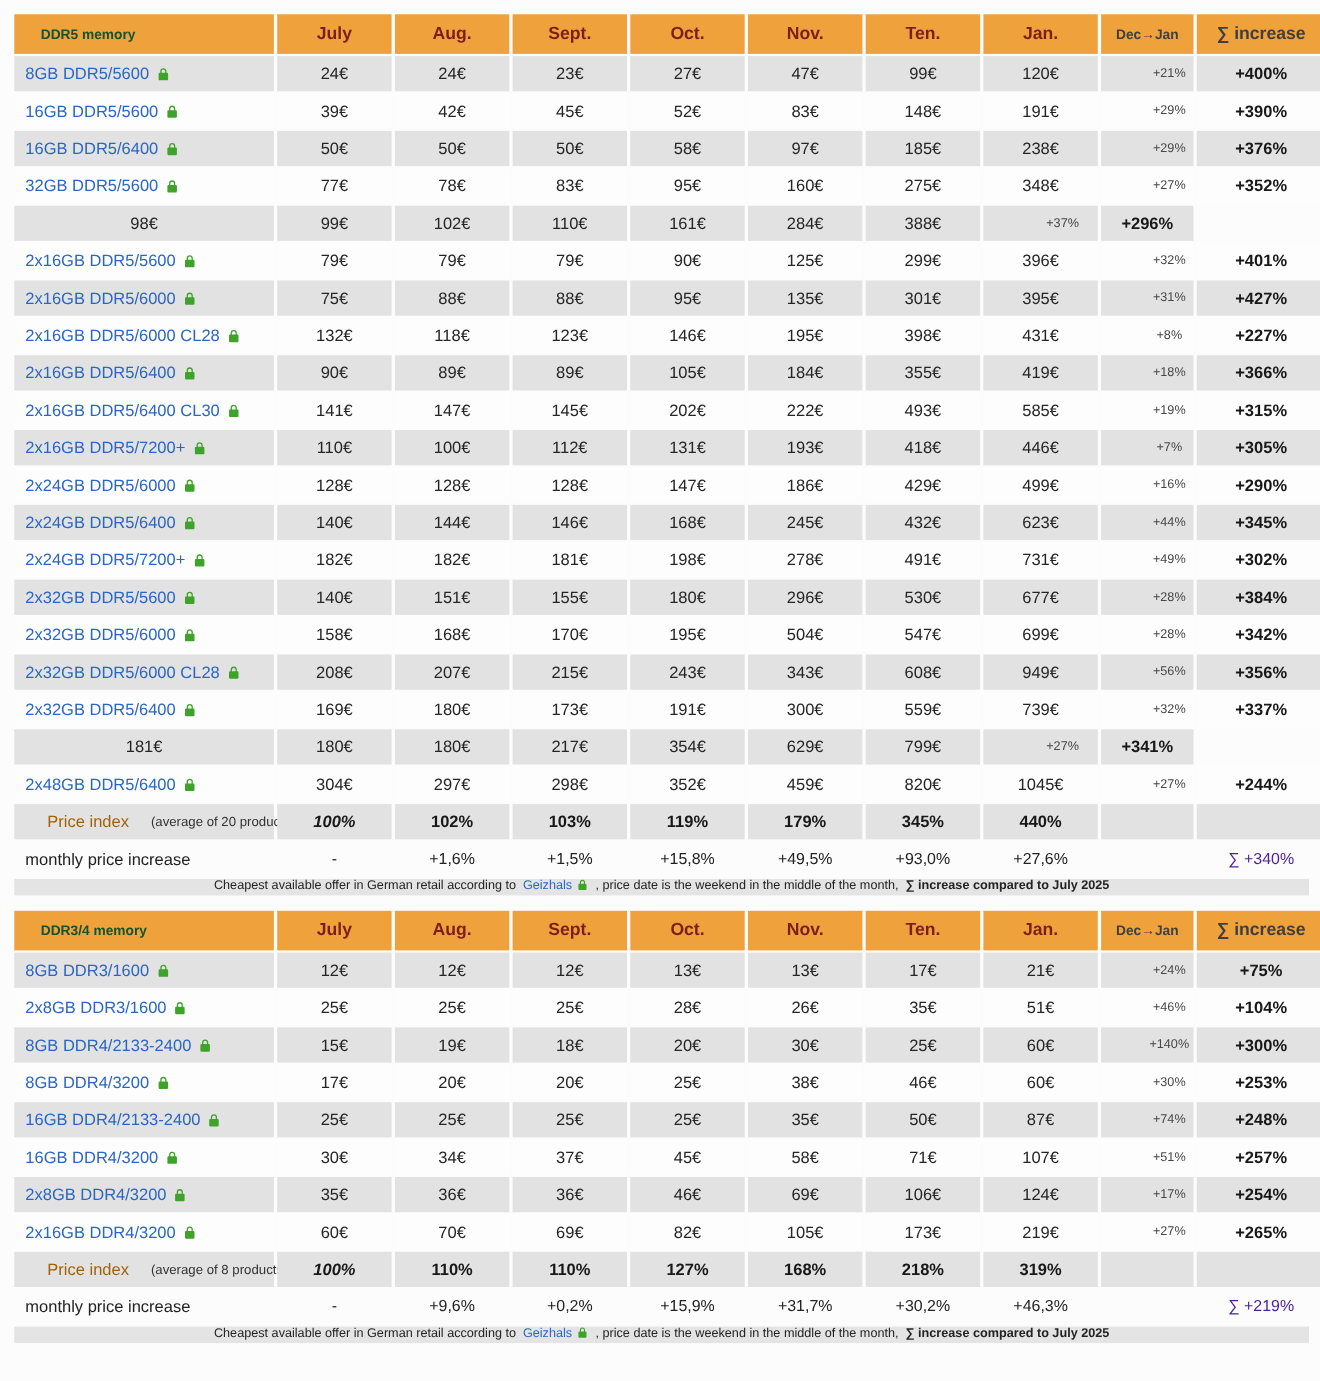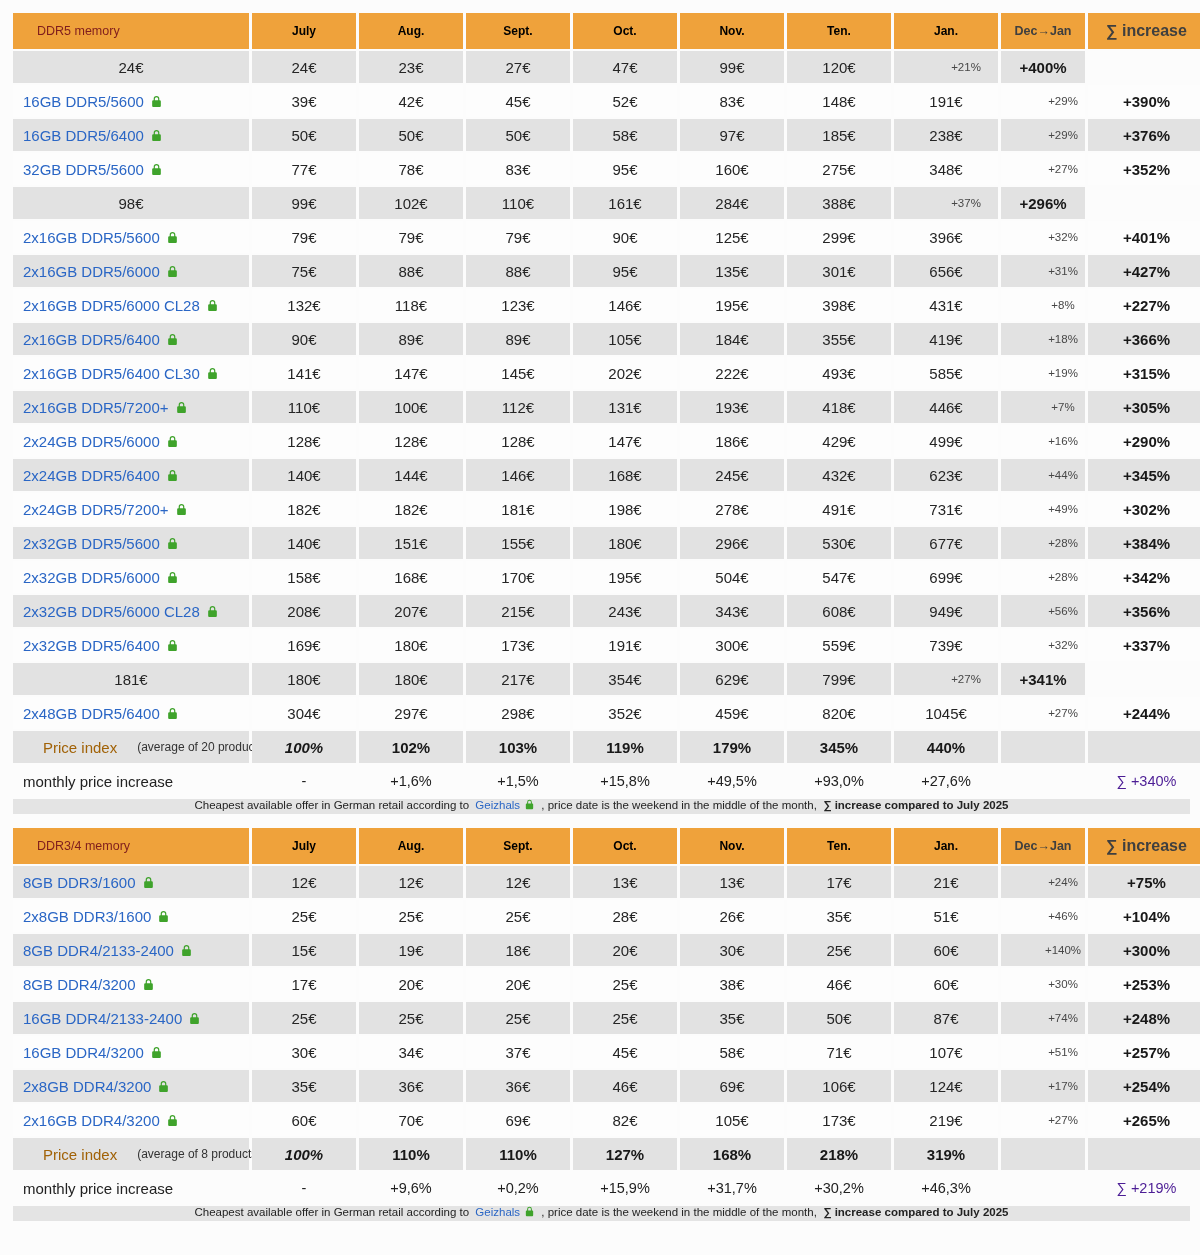--- a/index.html
+++ b/index.html
@@ -20,22 +20,22 @@
     margin-bottom:2px;
   }
   .cell {
     display:flex; align-items:center; justify-content:center;
     height:32px; text-align:center;
   }
   .name-cell { justify-content:flex-start; padding-left:10px; text-align:left; }
 
   
   .header-row .cell { height:36px; background:#efa23b; }
-  .header-title { font-size:12.5px; font-weight:normal; color:#7f1d1d;padding-left:24px; }
-  .header-month { font-size:12px; font-weight:bold; color:#000000; }
+  .header-title { font-size:12.5px; font-weight:bold; color:#14532d;padding-left:24px; }
+  .header-month { font-size:16px; font-weight:bold; color:#7f1d1d; }
   .header-decjan { font-size:12.5px; font-weight:bold; color:#3f3f3f; }
   .header-sum { font-size:16px; font-weight:bold; color:#3f3f3f; }
 
   
   .row-odd .cell { background:#e2e2e2; }
   .row-even .cell { background:#fdfdfd; }
   .prod-link { font-size:15px; color:#2a66c5; text-decoration:none; cursor:pointer; white-space:nowrap; }
   .lock-icon { width:13px; height:13px; margin-left:6px; flex:0 0 auto; }
   .price-val { font-size:15px; color:#252525; }
   .decjan-val { font-size:11.5px; color:#474747;margin-left:40px; }
@@ -76,20 +76,26 @@
           <div class="cell header-month">Aug.</div>
           <div class="cell header-month">Sept.</div>
           <div class="cell header-month">Oct.</div>
           <div class="cell header-month">Nov.</div>
           <div class="cell header-month">Ten.</div>
           <div class="cell header-month">Jan.</div>
           <div class="cell header-decjan">Dec→Jan</div>
           <div class="cell header-sum">∑ increase</div>
         </div>
         <div class="trow row-odd">
+          <div class="cell name-cell">
+            <a class="prod-link">8GB DDR5/5600</a>
+            <svg class="lock-icon" viewBox="0 0 24 24">
+              <path fill="#3fa32b" d="M12 1.8a5.2 5.2 0 0 0-5.2 5.2v2.6H6a2 2 0 0 0-2 2v8.6a2 2 0 0 0 2 2h12a2 2 0 0 0 2-2v-8.6a2 2 0 0 0-2-2h-.8V7A5.2 5.2 0 0 0 12 1.8zm-3 5.2a3 3 0 0 1 6 0v2.6H9V7z"></path>
+            </svg>
+          </div>
           <div class="cell pc">
             <span class="price-val">24€</span>
           </div>
           <div class="cell pc">
             <span class="price-val">24€</span>
           </div>
           <div class="cell pc">
             <span class="price-val">23€</span>
           </div>
           <div class="cell pc">
@@ -299,21 +305,21 @@
           <div class="cell pc">
             <span class="price-val">95€</span>
           </div>
           <div class="cell pc">
             <span class="price-val">135€</span>
           </div>
           <div class="cell pc">
             <span class="price-val">301€</span>
           </div>
           <div class="cell pc">
-            <span class="price-val">656€</span>
+            <span class="price-val">395€</span>
           </div>
           <div class="cell ">
             <span class="decjan-val">+31%</span>
           </div>
           <div class="cell ">
             <span class="sum-val">+427%</span>
           </div>
         </div>
         <div class="trow row-even">
           <div class="cell name-cell">

